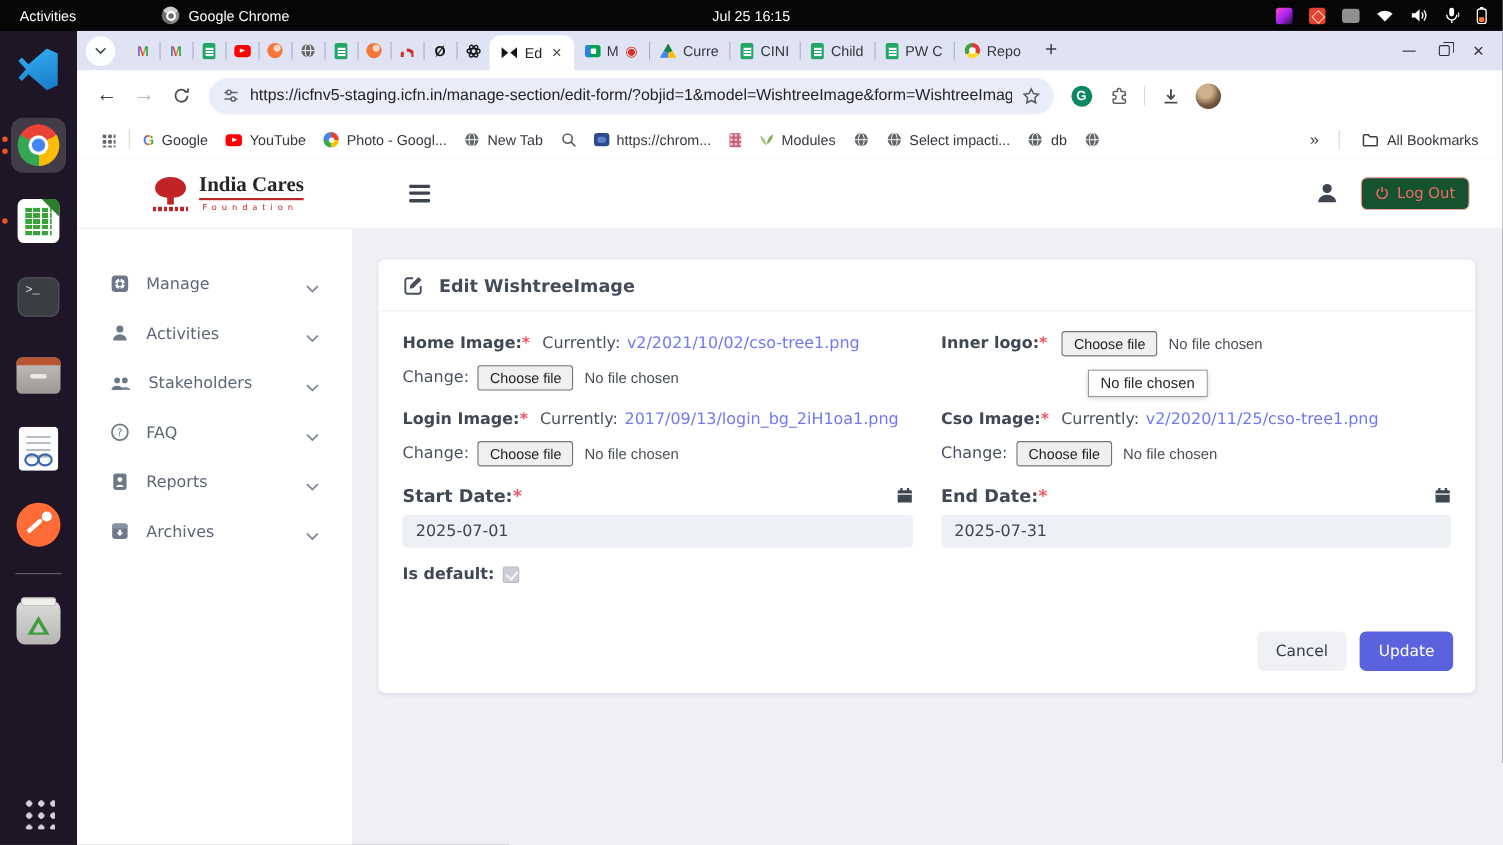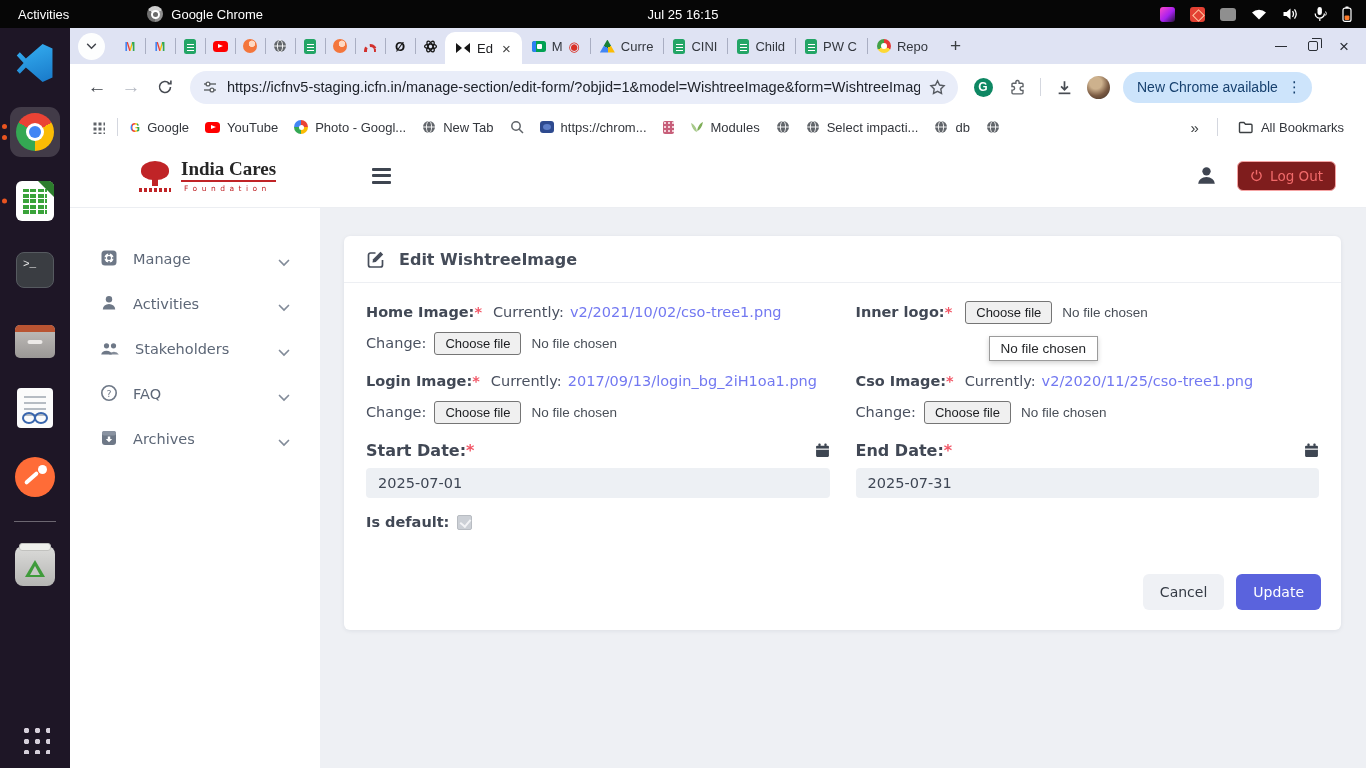--- a/index.html
+++ b/index.html
@@ -124,21 +124,21 @@
 .tree{width:34px;height:32px;position:relative}
 .tree::before{content:"";position:absolute;left:3px;top:1px;width:28px;height:19px;background:#c02427;border-radius:50% 50% 45% 45%}
 .tree::after{content:"";position:absolute;left:14px;top:17px;width:6px;height:9px;background:#c02427}
 .tree i{position:absolute;left:1px;bottom:0;width:32px;height:4px;background:repeating-linear-gradient(90deg,#c02427 0 3px,#fff 3px 5px)}
 .brand-txt{display:flex;flex-direction:column}
 .brand-title{font-family:"Liberation Serif",serif;font-weight:700;font-size:19px;color:#262626;border-bottom:2px solid #c02427;padding-bottom:1px;line-height:1.15}
 .brand-sub{font-size:7.5px;letter-spacing:4.5px;color:#c02427;margin-top:2px;padding-left:3px}
 .burger{display:flex;flex-direction:column;gap:3.5px;margin-left:92px;padding:4px}
 .burger b{width:19px;height:3px;background:#3e4550;border-radius:1px}
 .hdr-right{margin-left:auto;display:flex;align-items:center;gap:18px;padding-right:14px}
-.logout{display:flex;align-items:center;gap:7px;border:1px solid #f5a3a3;color:#f16a6a;border-radius:6px;padding:6px 12px;font-size:13.5px;background:#7f1d1d}
+.logout{display:flex;align-items:center;gap:7px;border:1px solid #f5a3a3;color:#f16a6a;border-radius:6px;padding:6px 12px;font-size:13.5px;background:#14532d}
 
 .site-body{flex:1;display:flex;overflow:hidden}
 .sidebar{width:250px;background:#fff;padding-top:14px;flex:none}
 .side-item{height:45px;display:flex;align-items:flex-end;gap:15px;padding:0 30px;color:#5d6777;font-size:14.5px}
 .side-item svg{flex:none}
 .side-chev{margin-left:auto}
 .main{flex:1;padding:28px 25px 0 24px;overflow:hidden}
 .card{background:#fff;border-radius:6px;box-shadow:0 1px 4px rgba(25,35,60,.08);height:394px;display:flex;flex-direction:column}
 .card-title{display:flex;align-items:center;gap:13px;padding:0 22px;height:47px;border-bottom:1px solid #edeff3;color:#454c59;font-weight:700;font-size:16px;flex:none}
 .card-body{padding:0 22px;display:flex;gap:26px;flex:1}
@@ -366,24 +366,20 @@
         <svg width="17" height="17" viewBox="0 0 16 16">
             <g fill="none" stroke="#474b52" stroke-width="1.6">
               <path d="M8 2v8M4.8 7l3.2 3.2L11.2 7"></path>
               <path d="M2.5 13.5h11"></path>
             </g>
           </svg>
       </span>
       <span class="extbtn">
           <span class="avatar"></span>
         </span>
-      <span class="chip">
-        <span>New Chrome available</span>
-        <span class="kebab">⋮</span>
-      </span>
     </div>
 
     <div class="bmbar">
       <span class="bm">
           <span class="apps-grid"></span>
         </span>
       <span class="vdiv"></span>
       <span class="bm">
           <span class="fav fav-g">G</span>
           <span class="bmlabel">Google</span>
@@ -545,20 +541,31 @@
                 <circle cx="9" cy="9" r="7.2" fill="none" stroke="#6e7887" stroke-width="1.6"></circle>
                 <text x="9" y="12.6" font-size="9.5" text-anchor="middle" fill="#6e7887" font-family="DejaVu Sans">?</text>
               </svg>
             <span>FAQ</span>
             <svg class="side-chev" width="12" height="8" viewBox="0 0 12 8">
                 <path d="M1.5 1.5 6 6 10.5 1.5" fill="none" stroke="#828b99" stroke-width="1.7" stroke-linecap="round"></path>
               </svg>
           </div>
           <div class="side-item">
             <svg width="18" height="18" viewBox="0 0 18 18">
+                <rect x="3" y="1.5" width="12" height="15" rx="2.5" fill="#6e7887"></rect>
+                <circle cx="9" cy="7" r="2.2" fill="#fff"></circle>
+                <path d="M5.4 13.8a3.8 3.2 0 0 1 7.2 0z" fill="#fff"></path>
+              </svg>
+            <span>Reports</span>
+            <svg class="side-chev" width="12" height="8" viewBox="0 0 12 8">
+                <path d="M1.5 1.5 6 6 10.5 1.5" fill="none" stroke="#828b99" stroke-width="1.7" stroke-linecap="round"></path>
+              </svg>
+          </div>
+          <div class="side-item">
+            <svg width="18" height="18" viewBox="0 0 18 18">
                 <rect x="2" y="2" width="14" height="14" rx="3" fill="#6e7887"></rect>
                 <rect x="2" y="2" width="14" height="4.5" rx="2" fill="#8a93a1"></rect>
                 <path d="M9 13.2 5.8 10h2V7.5h2.4V10h2z" fill="#fff"></path>
               </svg>
             <span>Archives</span>
             <svg class="side-chev" width="12" height="8" viewBox="0 0 12 8">
                 <path d="M1.5 1.5 6 6 10.5 1.5" fill="none" stroke="#828b99" stroke-width="1.7" stroke-linecap="round"></path>
               </svg>
           </div>
         </aside>

